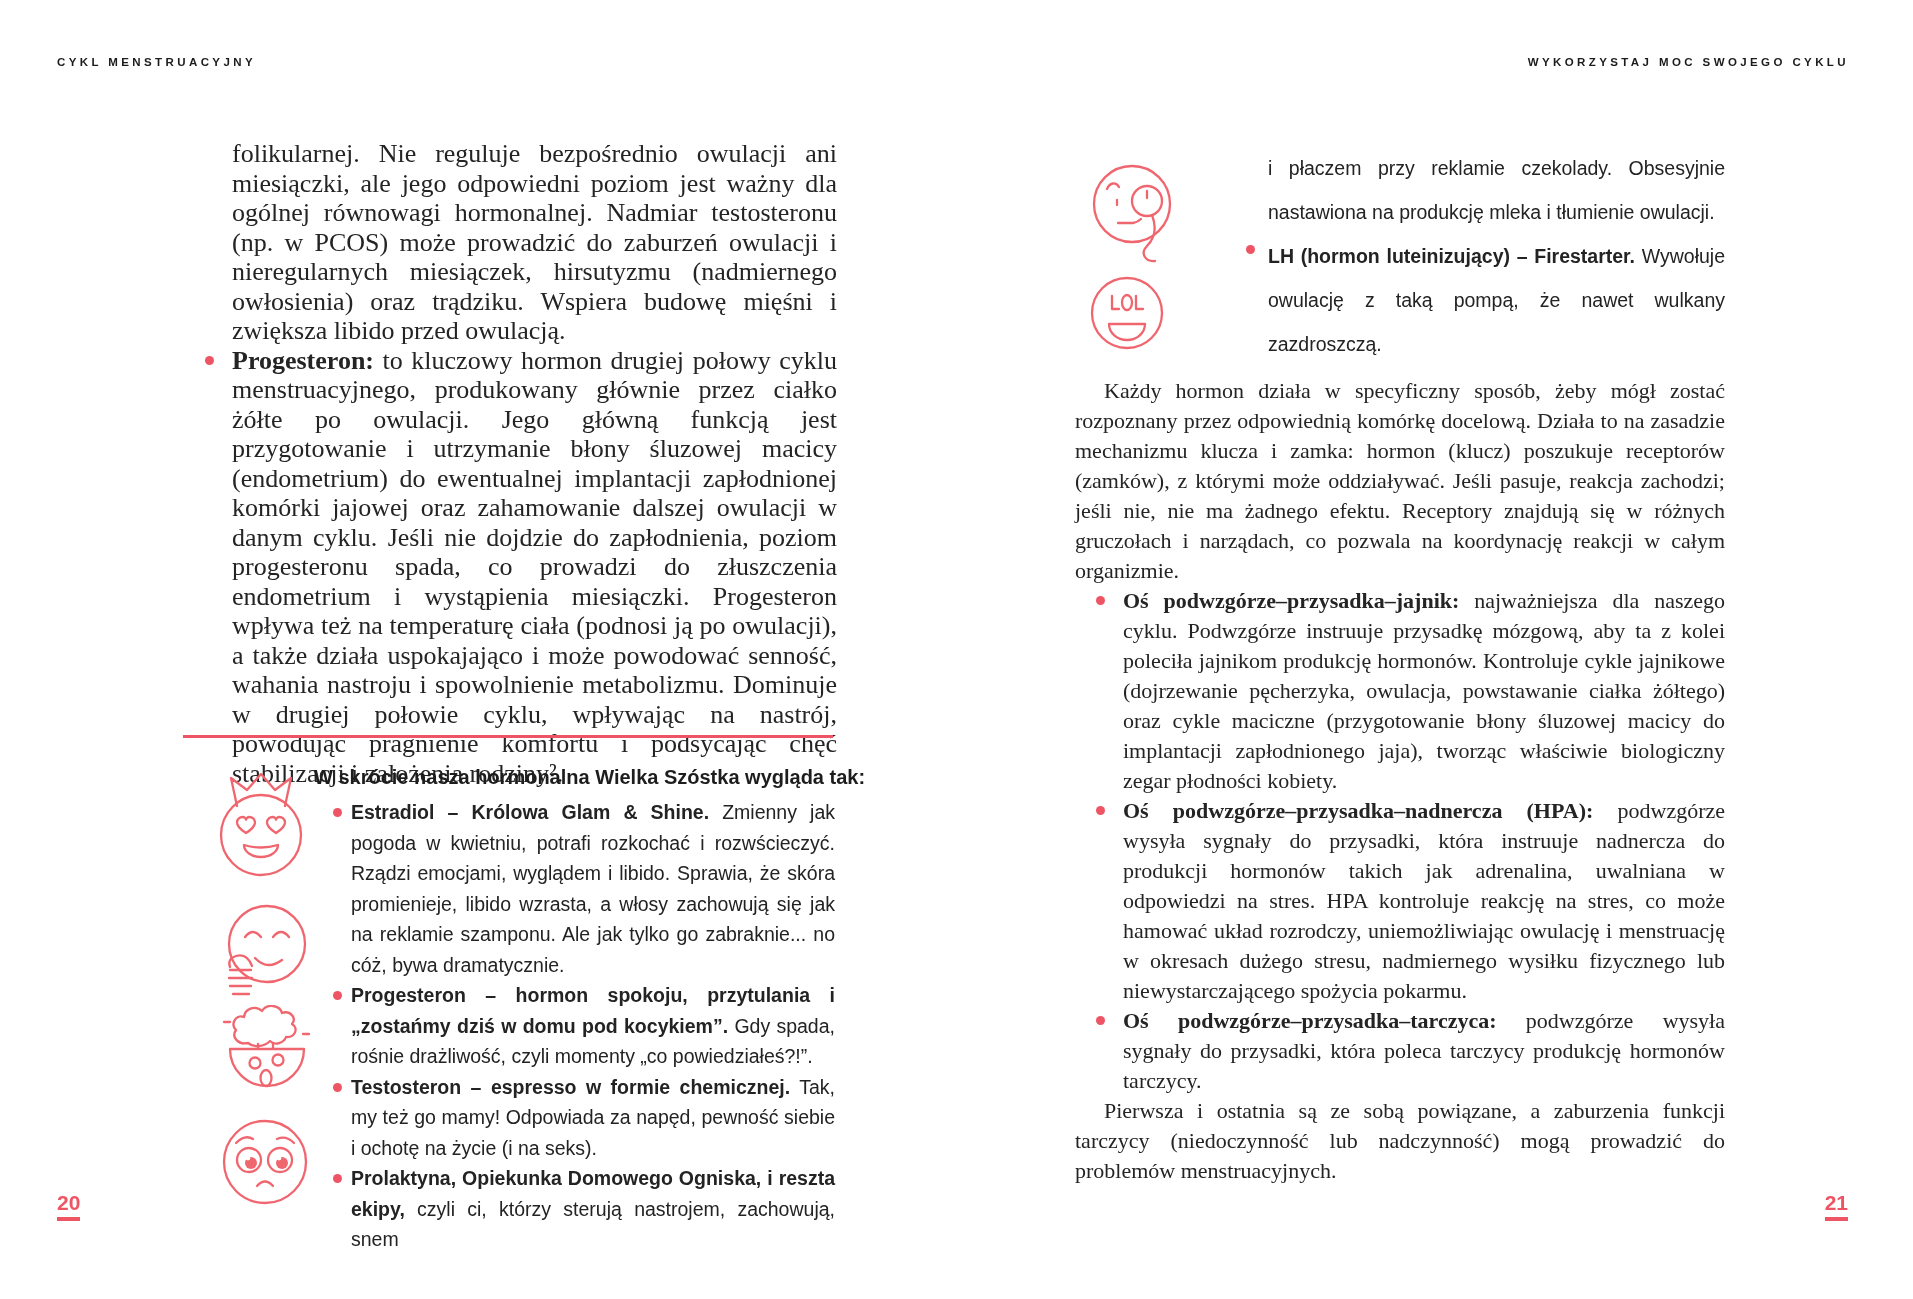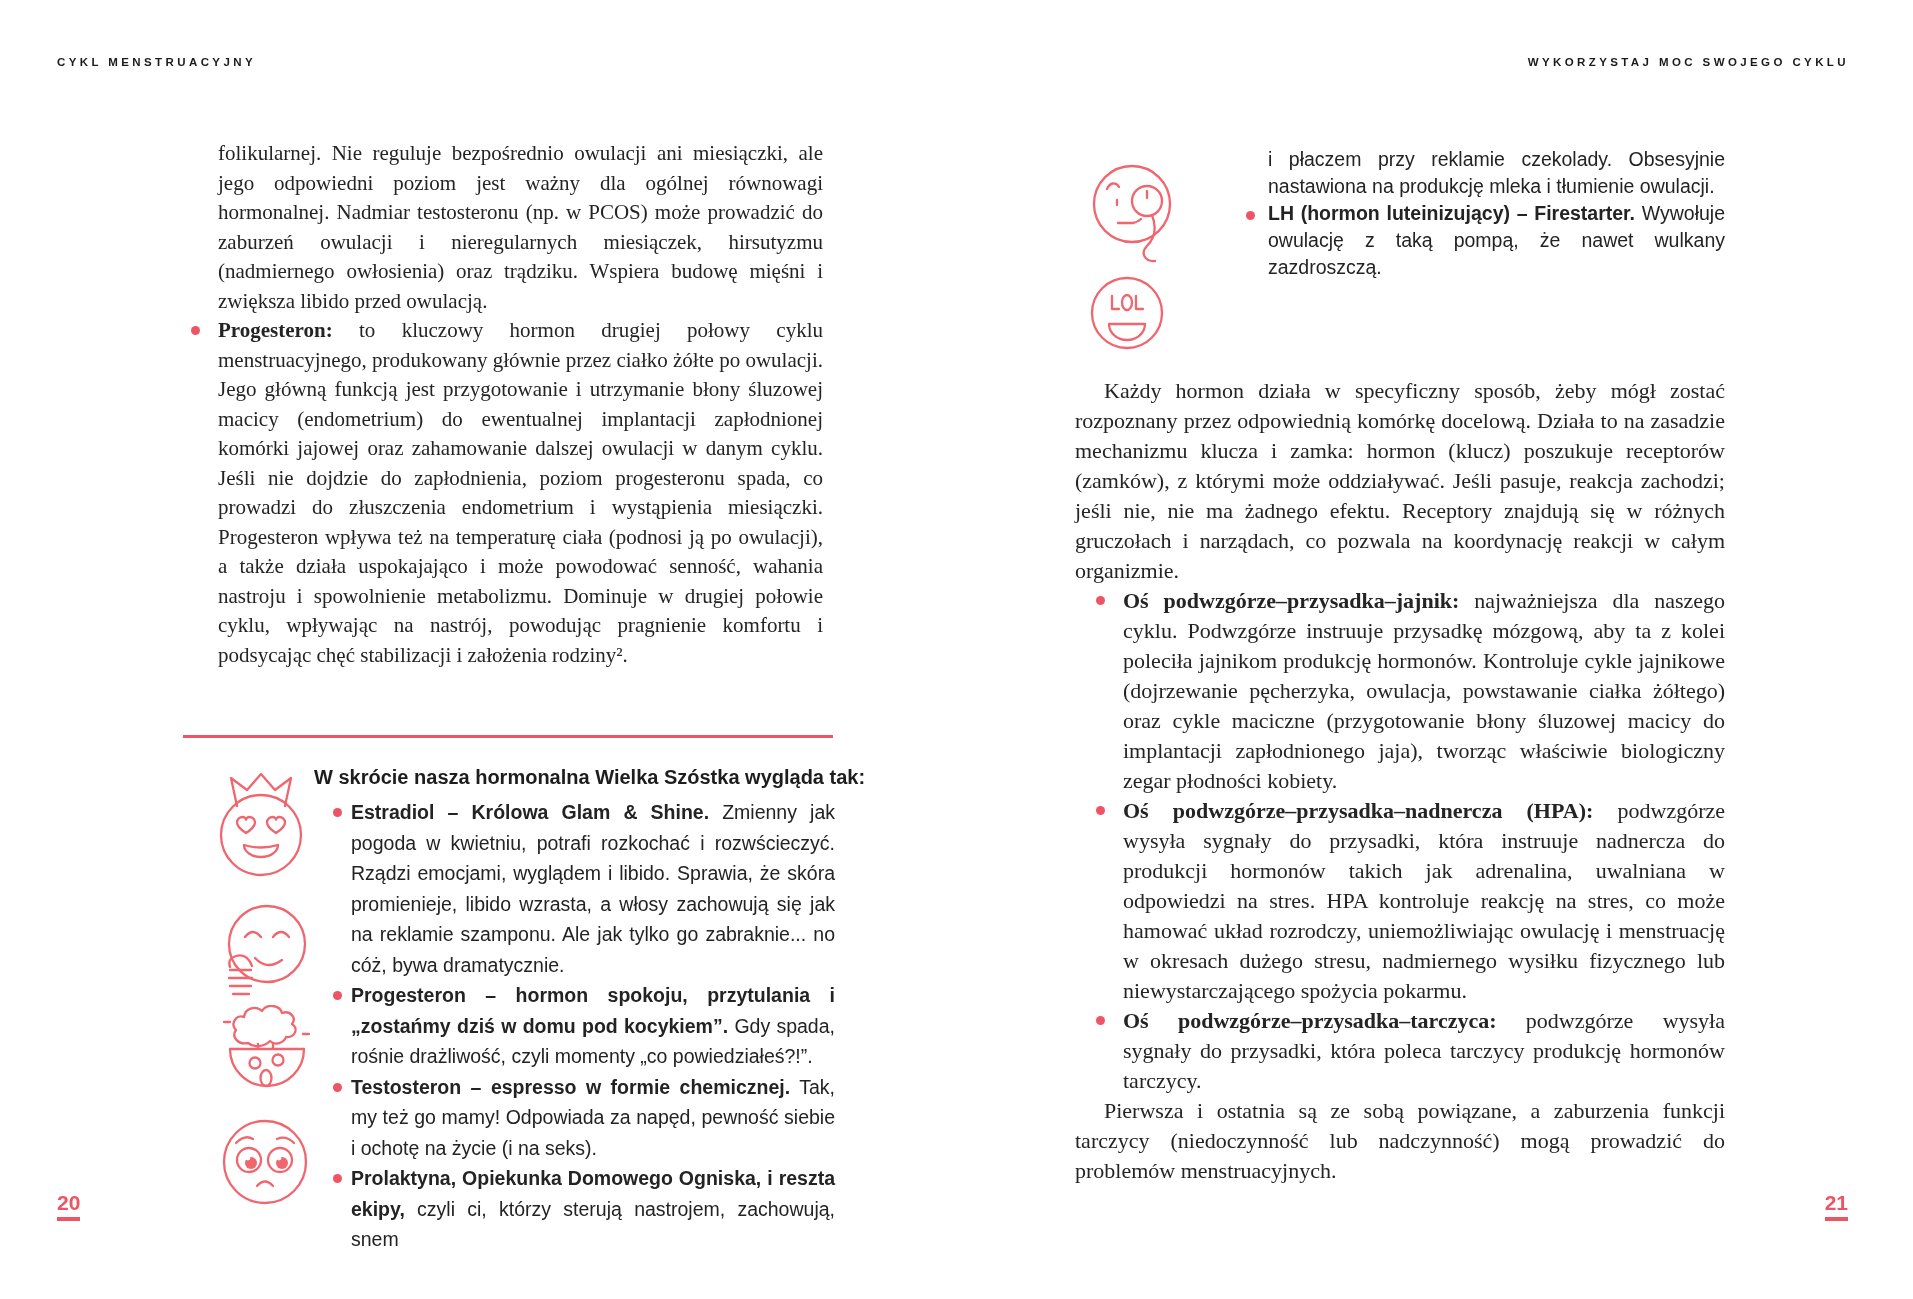--- a/index.html
+++ b/index.html
@@ -3,39 +3,39 @@
 <meta charset="utf-8">
 <style>
   html,body{margin:0;padding:0;background:#ffffff;}
   .spread{position:relative;width:1913px;height:1299px;background:#ffffff;color:#232323;overflow:hidden;}
 
   .running-head{position:absolute;top:56px;font:700 11.5px "Liberation Sans",sans-serif;letter-spacing:3.4px;color:#1b1b1b;white-space:nowrap;}
   .running-head.rh-left{left:57px;}
   .running-head.rh-right{right:64px;margin-left:20px;}
 
   .serif-block{font-family:"Liberation Serif",serif;text-align:justify;hyphens:auto;color:#242424;}
-  .left-serif{position:absolute;left:174px;top:139px;width:649px;font-size:21px;line-height:29.5px;}
+  .left-serif{position:absolute;left:188px;top:139px;width:649px;font-size:26px;line-height:29.5px;}
   .right-serif{position:absolute;left:1075px;top:376px;width:650px;font-size:22px;line-height:30px;}
   .serif-block p{margin:0;}
   .indent{text-indent:29px;}
   .hang{position:relative;padding-left:44px;}
   .dot{position:absolute;width:9px;height:9px;border-radius:50%;background:var(--accent);}
   .hang .dot{left:17px;top:10px;}
   .b{font-weight:700;}
   .closing{margin-top:25px;}
 
   .divider{position:absolute;left:183px;top:735px;width:650px;height:3px;background:var(--accent);}
 
   .sans{font-family:"Liberation Sans",sans-serif;color:#232323;}
   .summary-heading{position:absolute;left:314px;top:764px;font:700 20px/26px "Liberation Sans",sans-serif;white-space:nowrap;color:#1d1d1d;}
   .summary-list{position:absolute;left:314px;top:797px;width:521px;font-size:19.5px;line-height:30.5px;text-align:justify;hyphens:auto;}
   .summary-list .item{position:relative;padding-left:37px;}
   .summary-list .dot{left:19px;top:11px;}
 
-  .right-sans{position:absolute;left:1246px;top:146px;width:479px;font-size:19.5px;line-height:27px;text-align:justify;hyphens:auto;}
+  .right-sans{position:absolute;left:1246px;top:146px;width:479px;font-size:19.5px;line-height:44px;text-align:justify;hyphens:auto;}
   .right-sans .item{position:relative;padding-left:22px;}
   .right-sans .cont{padding-left:22px;}
   .right-sans .dot{left:0px;top:11px;}
 
   .icon{position:absolute;color:var(--icon);}
   .icon svg{display:block;}
   .icon svg *{vector-effect:non-scaling-stroke;}
 
   .pagenum{position:absolute;top:1191px;font:700 21px/24px "Liberation Sans",sans-serif;color:var(--accent);}
   .pagenum.pn-left{left:57px;}

